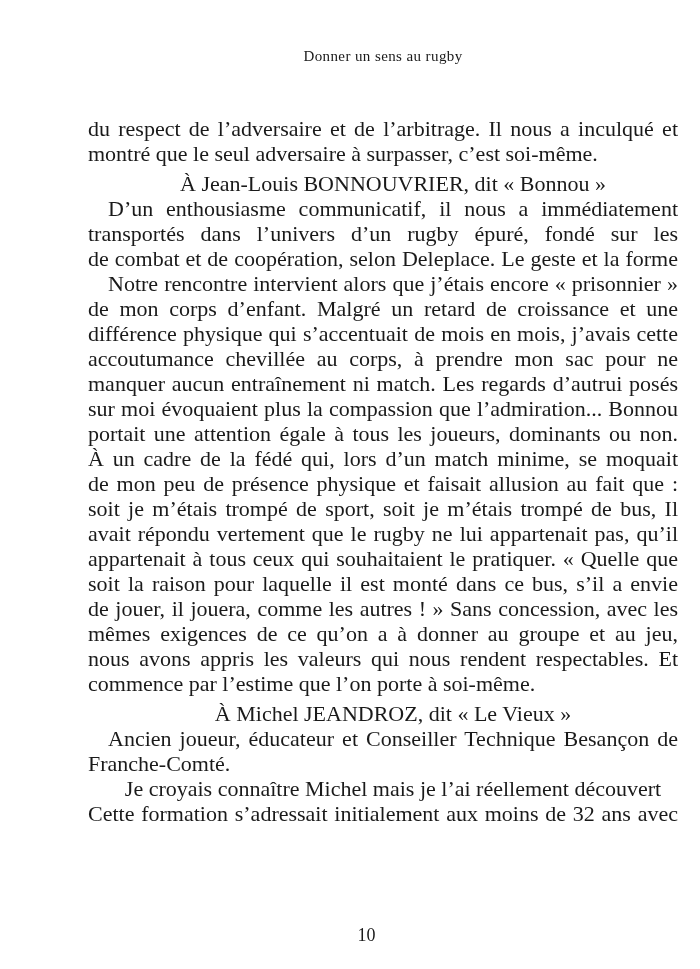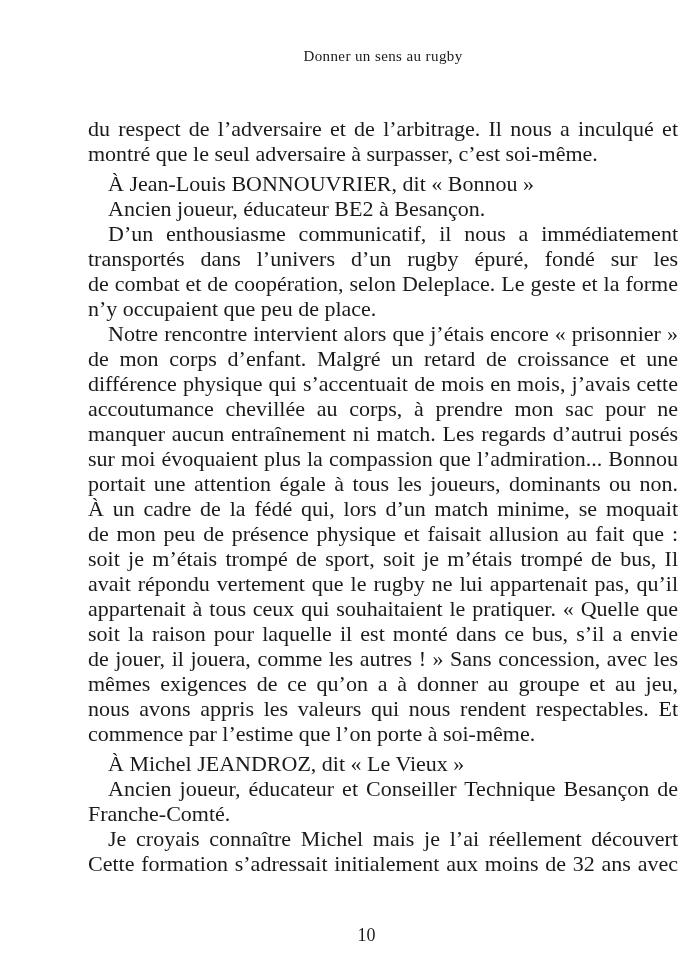--- a/index.html
+++ b/index.html
@@ -43,20 +43,21 @@
     overflow: hidden;
     text-align: left;
     white-space: normal;
   }
   .line.just {
     text-align: justify;
     text-align-last: justify;
   }
   .line.indent {
     padding-left: 20px;
+    text-align: center;
   }
   .folio {
     position: absolute;
     bottom: 41px;
     left: 0;
     width: 100%;
     text-align: center;
     font-size: 18px;
     line-height: 18px;
   }
@@ -68,27 +69,23 @@
   <div class="running-head">Donner un sens au rugby</div>
   <div class="content" id="content">
       <div class="para">
         <div class="line just">du respect de l’adversaire et de l’arbitrage. Il nous a inculqué et</div>
         <div class="line">montré que le seul adversaire à surpasser, c’est soi-même.</div>
       </div>
       <div class="para spaced">
         <div class="line indent">À Jean-Louis BONNOUVRIER, dit « Bonnou »</div>
       </div>
       <div class="para">
-        <div class="line indent">Ancien joueur, éducateur BE2 à Besançon.</div>
-      </div>
-      <div class="para">
         <div class="line just indent">D’un enthousiasme communicatif, il nous a immédiatement</div>
         <div class="line just">transportés dans l’univers d’un rugby épuré, fondé sur les principes</div>
         <div class="line just">de combat et de coopération, selon Deleplace. Le geste et la forme</div>
-        <div class="line">n’y occupaient que peu de place.</div>
       </div>
       <div class="para">
         <div class="line just indent">Notre rencontre intervient alors que j’étais encore « prisonnier »</div>
         <div class="line just">de mon corps d’enfant. Malgré un retard de croissance et une</div>
         <div class="line just">différence physique qui s’accentuait de mois en mois, j’avais cette</div>
         <div class="line just">accoutumance chevillée au corps, à prendre mon sac pour ne</div>
         <div class="line just">manquer aucun entraînement ni match. Les regards d’autrui posés</div>
         <div class="line just">sur moi évoquaient plus la compassion que l’admiration... Bonnou</div>
         <div class="line just">portait une attention égale à tous les joueurs, dominants ou non.</div>
         <div class="line just">À un cadre de la fédé qui, lors d’un match minime, se moquait</div>

